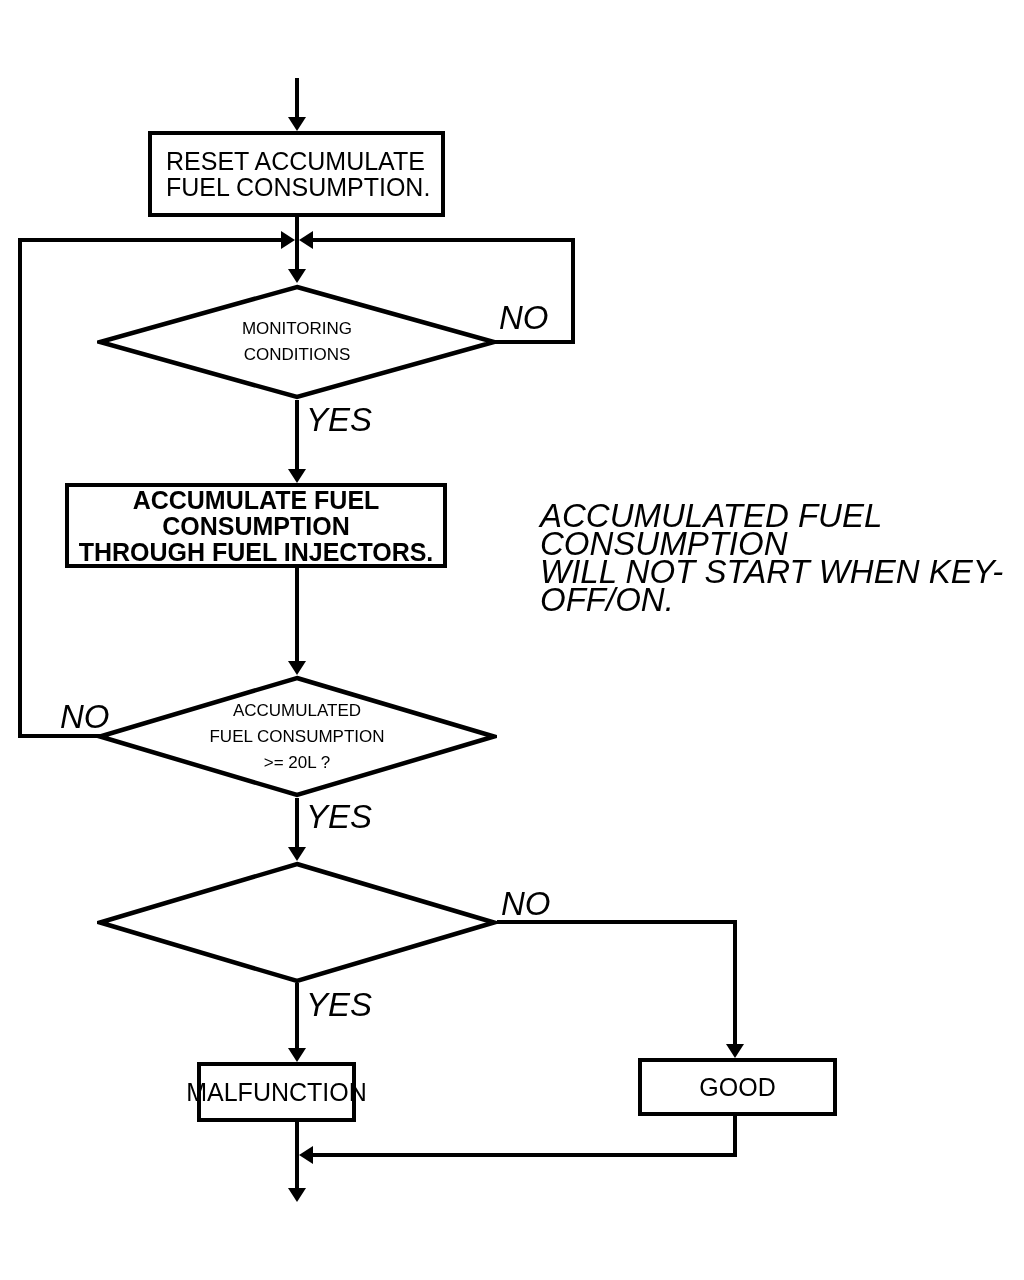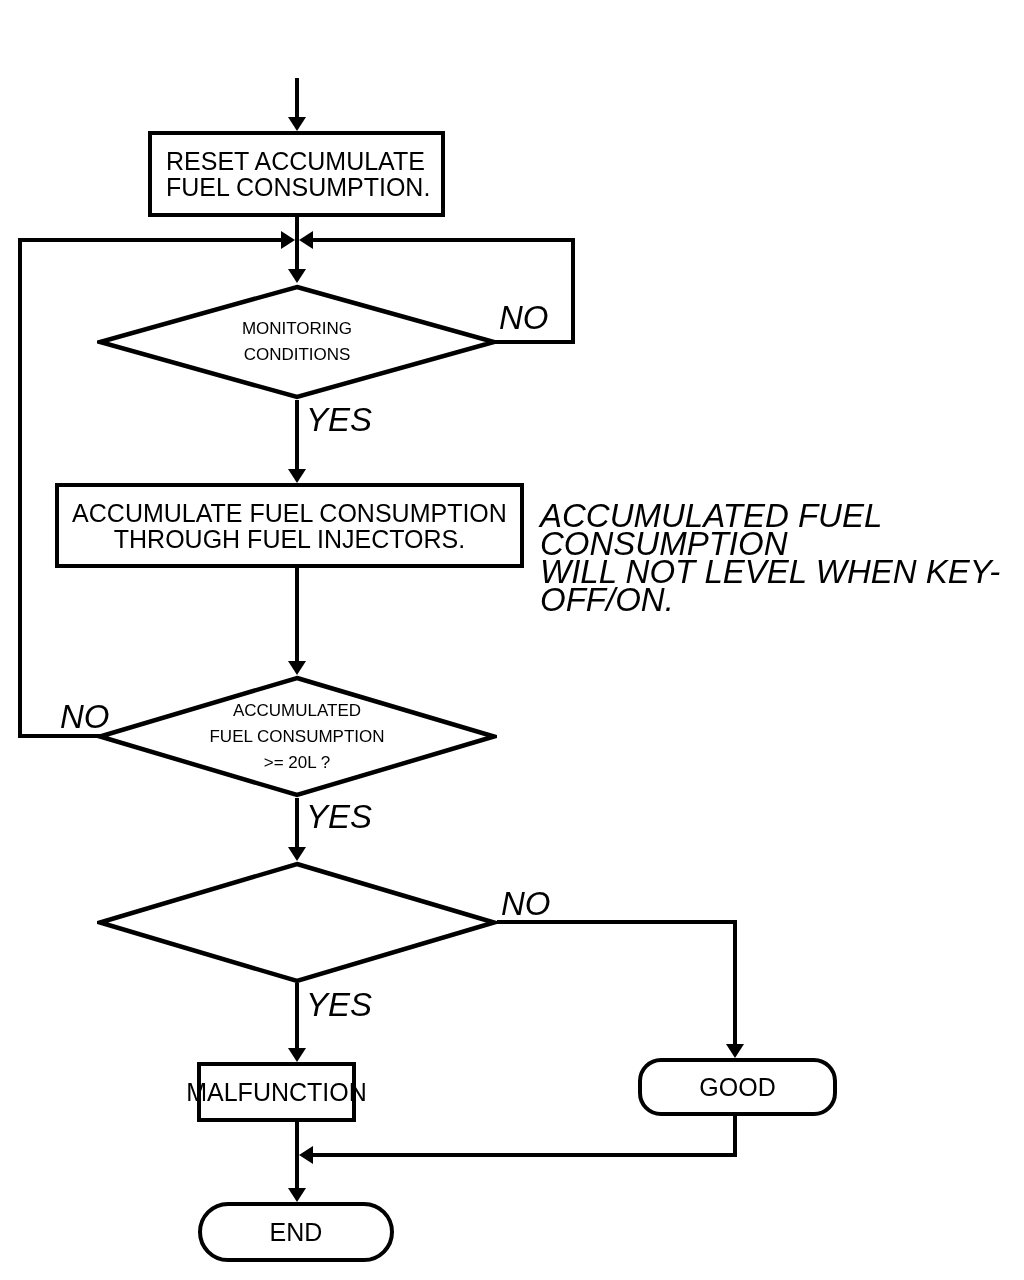--- a/index.html
+++ b/index.html
@@ -69,23 +69,23 @@
   #a-acc      {left:288px;top:469px;}
   #a-chk      {left:288px;top:661px;}
   #a-fuel     {left:288px;top:847px;}
   #a-malf     {left:288px;top:1048px;}
   #a-good     {left:726px;top:1044px;}
   #a-end      {left:288px;top:1188px;}
   #a-merge    {left:299px;top:1146px;}
   
   #n-start  {left:198px;top:20px;  width:196px;height:58px;}
   #n-reset  {left:148px;top:131px; width:297px;height:86px;justify-content:flex-start;text-align:left;padding-left:14px;}
-  #n-acc    {left:55px; top:483px; width:469px;height:85px;}
+  #n-acc    {left:65px; top:483px; width:382px;height:85px;font-weight:bold;}
   #n-malf   {left:197px;top:1062px;width:159px;height:60px;}
-  #n-good   {left:638px;top:1058px;width:199px;height:58px;border-radius:23px;}
+  #n-good   {left:638px;top:1058px;width:199px;height:58px;}
   #n-end    {left:198px;top:1202px;width:196px;height:60px;}
   
   #d1       {left:97px;top:284px;width:400px;height:116px;}
   #d1-label {left:97px;top:284px;width:400px;height:116px;}
   #d2       {left:97px;top:675px;width:400px;height:123px;}
   #d2-label {left:97px;top:675px;width:400px;height:123px;}
   #d3       {left:97px;top:861px;width:400px;height:123px;}
   #d3-label {left:97px;top:861px;width:400px;height:123px;}
   
   #t-mon-no   {left:499px;top:305px;}
@@ -144,23 +144,20 @@
   </div>
 
   <div class="node" id="n-malf">
     <span>MALFUNCTION</span>
   </div>
 
   <div class="node" id="n-good">
     <span>GOOD</span>
   </div>
 
-  <div class="node pill" id="n-end">
-    <span>END</span>
-  </div>
 
   <svg class="diamond" id="d1" viewBox="0 0 400 116">
     <polygon points="200,3 397,58 200,113 3,58"></polygon>
   </svg>
   <div class="dlabel" id="d1-label">
     <span>MONITORING
 CONDITIONS</span>
   </div>
 
   <svg class="diamond" id="d2" viewBox="0 0 400 123">
@@ -177,15 +174,15 @@
   </svg>
 
   <div class="tag" id="t-mon-no">NO</div>
   <div class="tag" id="t-mon-yes">YES</div>
   <div class="tag" id="t-chk-no">NO</div>
   <div class="tag" id="t-chk-yes">YES</div>
   <div class="tag" id="t-fuel-no">NO</div>
   <div class="tag" id="t-fuel-yes">YES</div>
 
   <div class="tag" id="t-note">ACCUMULATED FUEL CONSUMPTION
-WILL NOT LEVEL WHEN KEY-OFF/ON.</div>
+WILL NOT START WHEN KEY-OFF/ON.</div>
 
 </div>
 
 </body></html>

